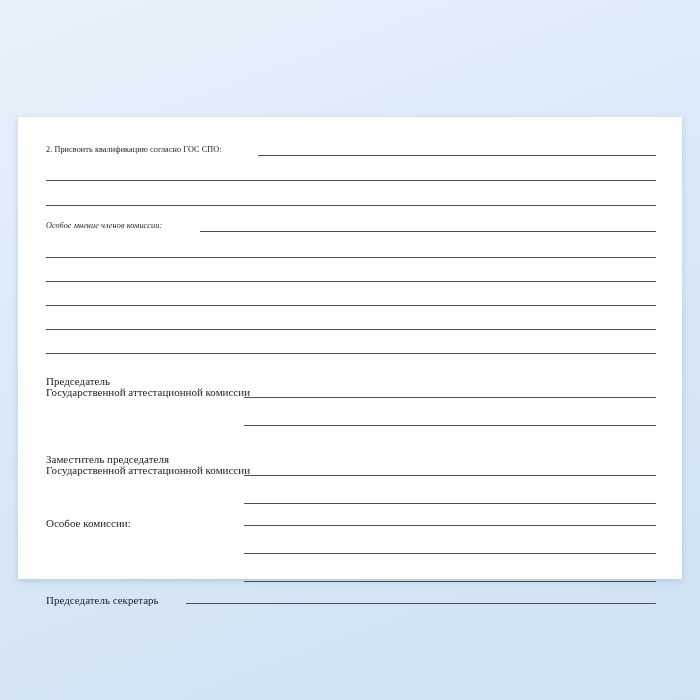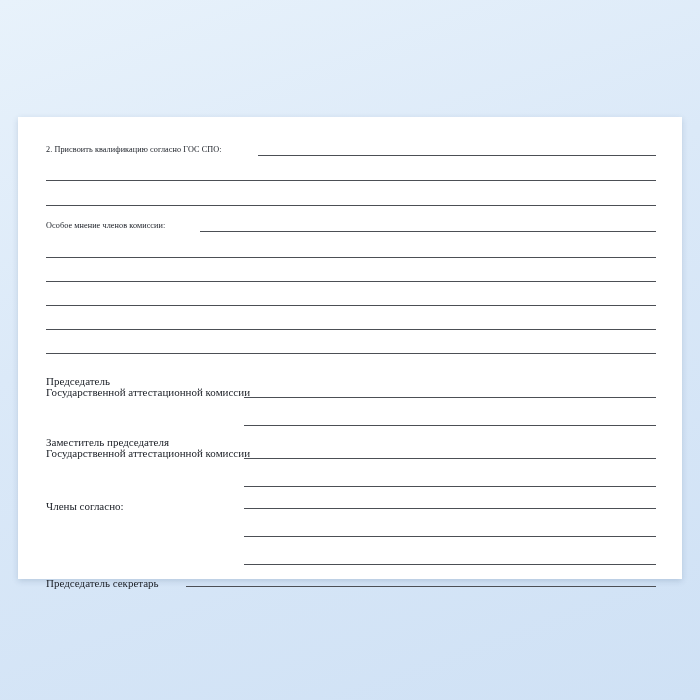--- a/index.html
+++ b/index.html
@@ -88,21 +88,21 @@
       <span class="label" style="top:2px;">2. Присвоить квалификацию согласно ГОС СПО:</span>
       <span class="rule" style="left:212px; right:0; top:13px;"></span>
     </div>
     <div class="row" style="height:25px;">
       <span class="rule full-rule" style="top:12px;"></span>
     </div>
     <div class="row" style="height:25px;">
       <span class="rule full-rule" style="top:12px;"></span>
     </div>
 
-    <div class="row" style="height:27px;">
+    <div class="row" style="height:27px;font-style:italic;">
       <span class="label" style="top:2px;">Особое мнение членов комиссии:</span>
       <span class="rule" style="left:154px; right:0; top:13px;"></span>
     </div>
     <div class="row" style="height:24px;">
       <span class="rule full-rule" style="top:12px;"></span>
     </div>
     <div class="row" style="height:24px;">
       <span class="rule full-rule" style="top:12px;"></span>
     </div>
     <div class="row" style="height:24px;">
@@ -115,29 +115,29 @@
       <span class="rule full-rule" style="top:12px;"></span>
     </div>
 
     <div class="sig-block" style="height:55px; margin-top:11px;">
       <span class="sig-label" style="top:0px;">Председатель</span>
       <span class="sig-label" style="top:11px;">Государственной аттестационной комиссии</span>
       <span class="sig-line-right" style="left:198px; top:21px;"></span>
       <span class="sig-line-right" style="left:198px; top:49px;"></span>
     </div>
 
-    <div class="sig-block" style="height:55px; margin-top:6px;">
+    <div class="sig-block" style="height:55px; margin-top:23px;">
       <span class="sig-label" style="top:0px;">Заместитель председателя</span>
       <span class="sig-label" style="top:11px;">Государственной аттестационной комиссии</span>
       <span class="sig-line-right" style="left:198px; top:21px;"></span>
       <span class="sig-line-right" style="left:198px; top:49px;"></span>
     </div>
 
     <div class="sig-block" style="height:72px; margin-top:6px;">
-      <span class="sig-label" style="top:3px;">Члены согласно:</span>
+      <span class="sig-label" style="top:3px;">Особое комиссии:</span>
       <span class="sig-line-right" style="left:198px; top:10px;"></span>
       <span class="sig-line-right" style="left:198px; top:38px;"></span>
       <span class="sig-line-right" style="left:198px; top:66px;"></span>
     </div>
 
     <div class="sig-block" style="height:22px; margin-top:6px;">
       <span class="sig-label" style="top:2px;">Председатель секретарь</span>
       <span class="sig-line-right" style="left:140px; top:10px;"></span>
     </div>
 

